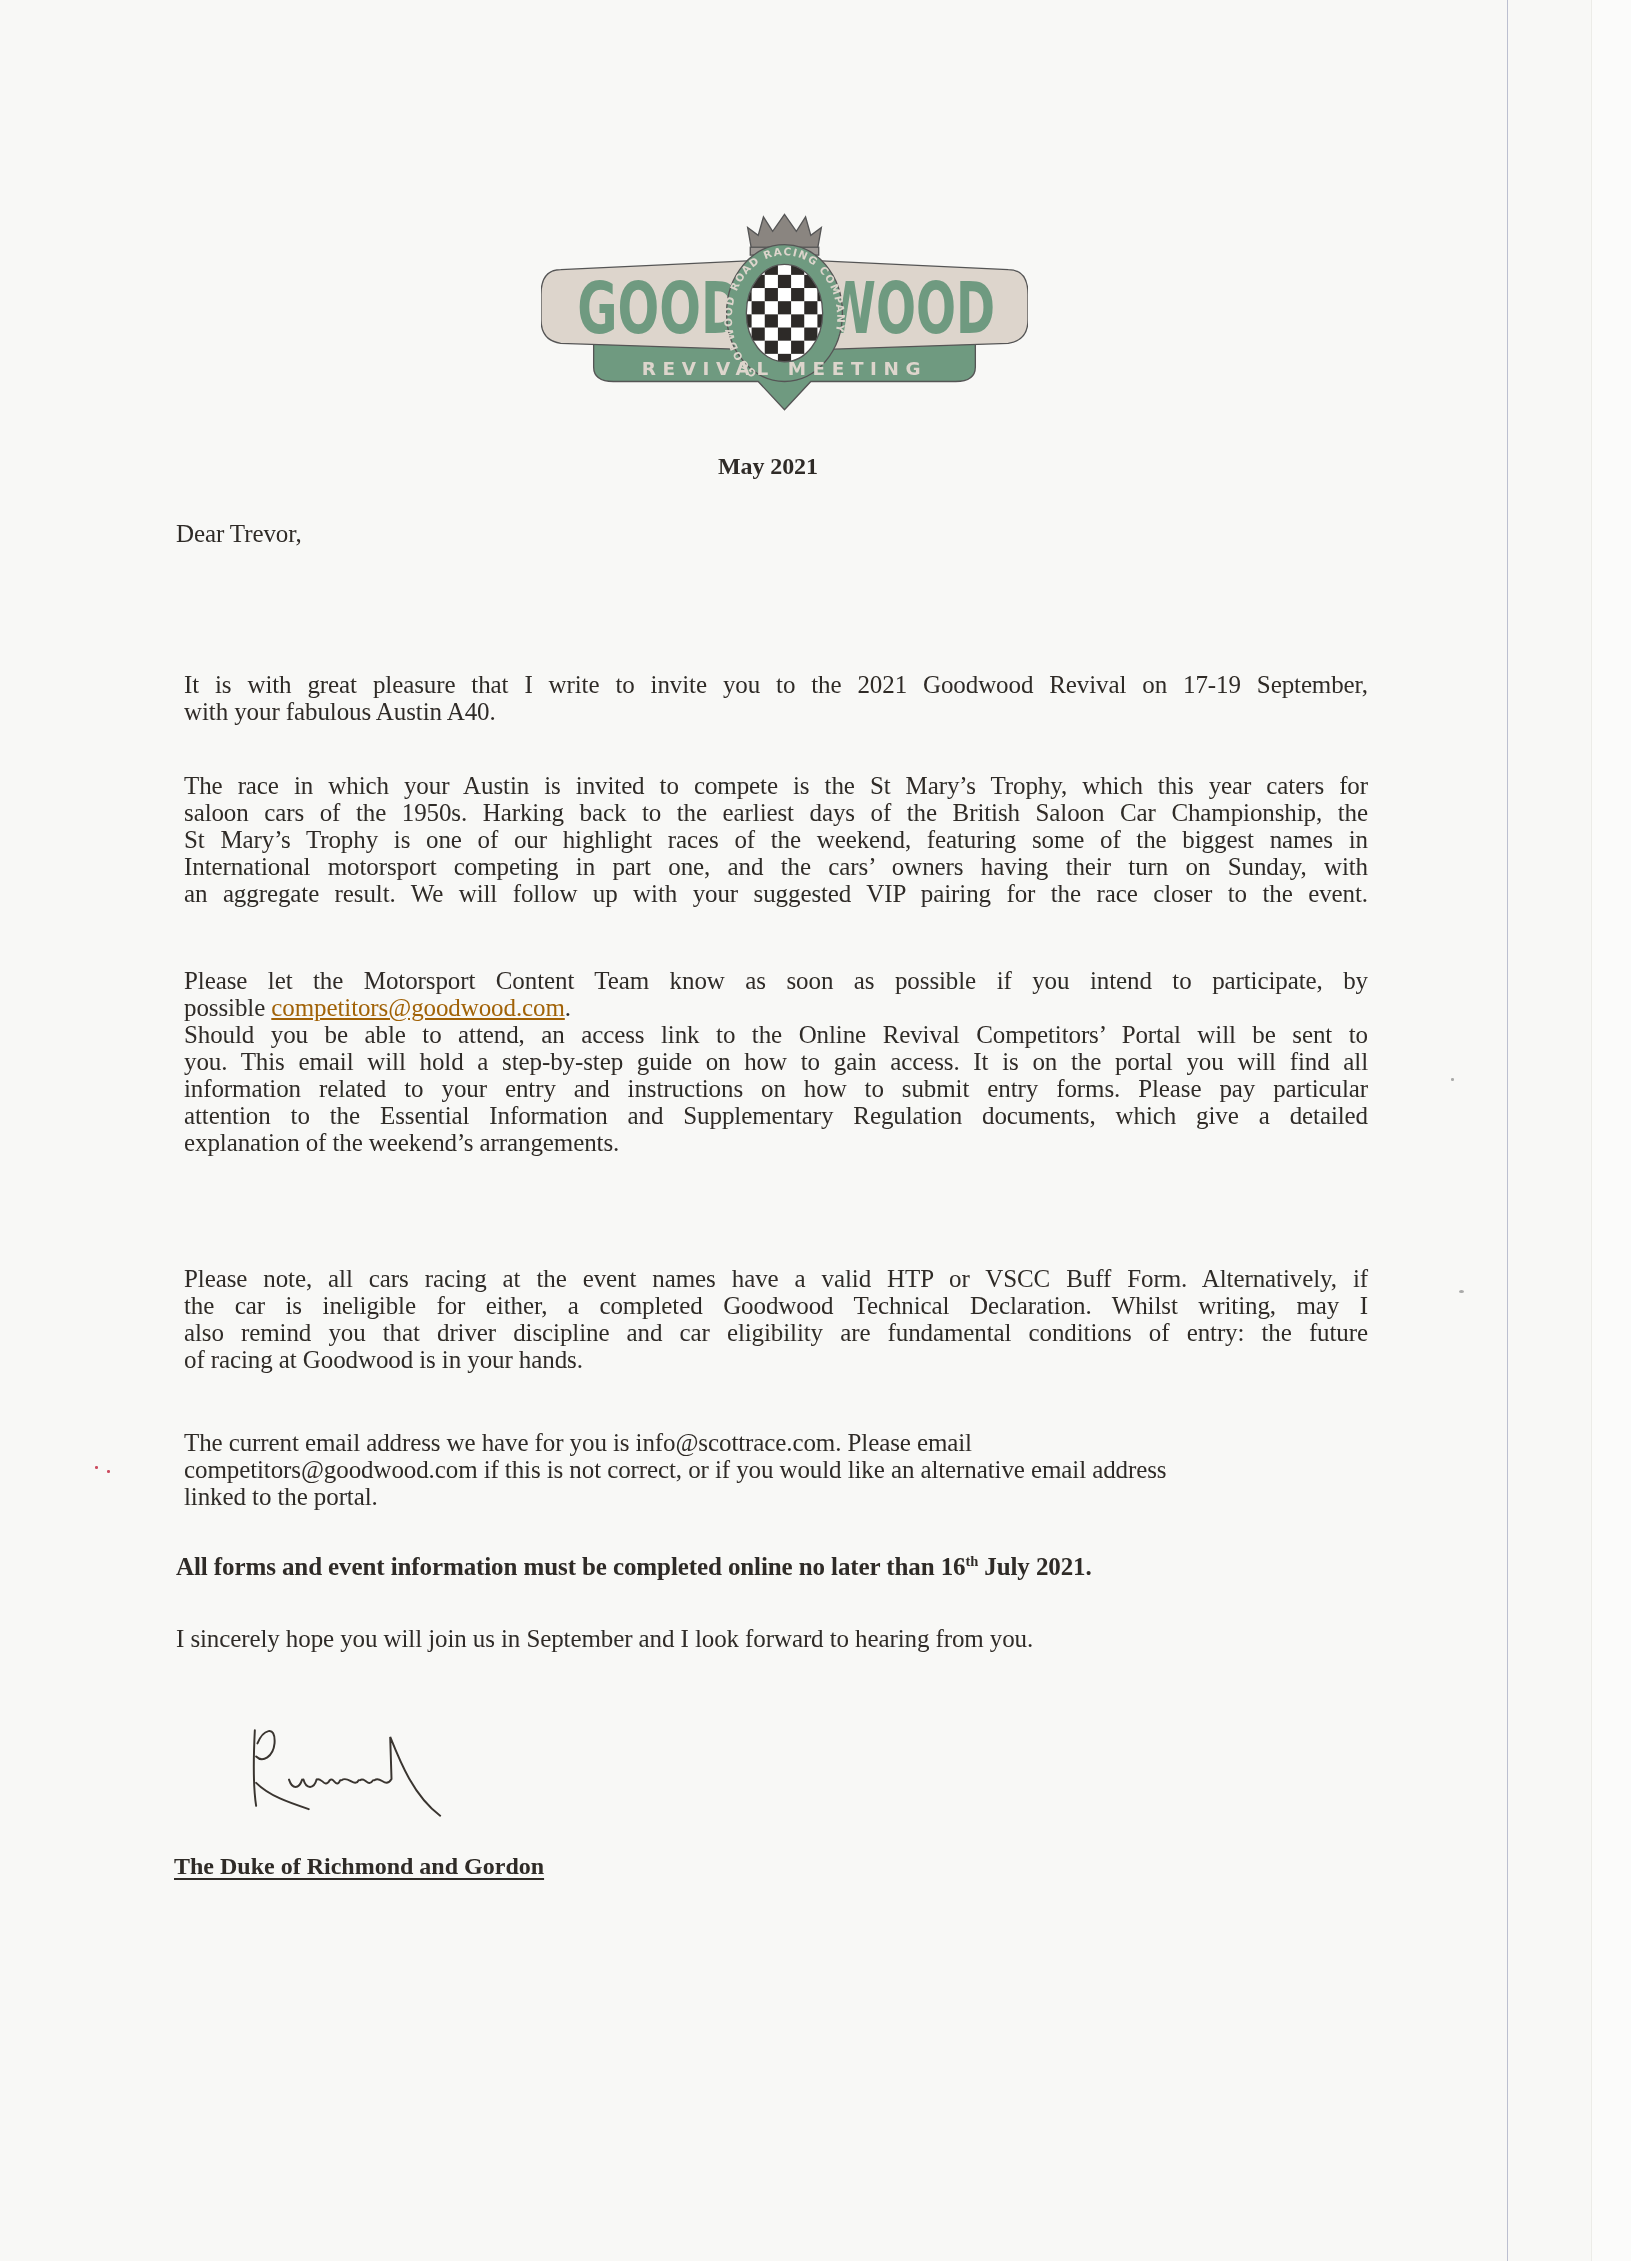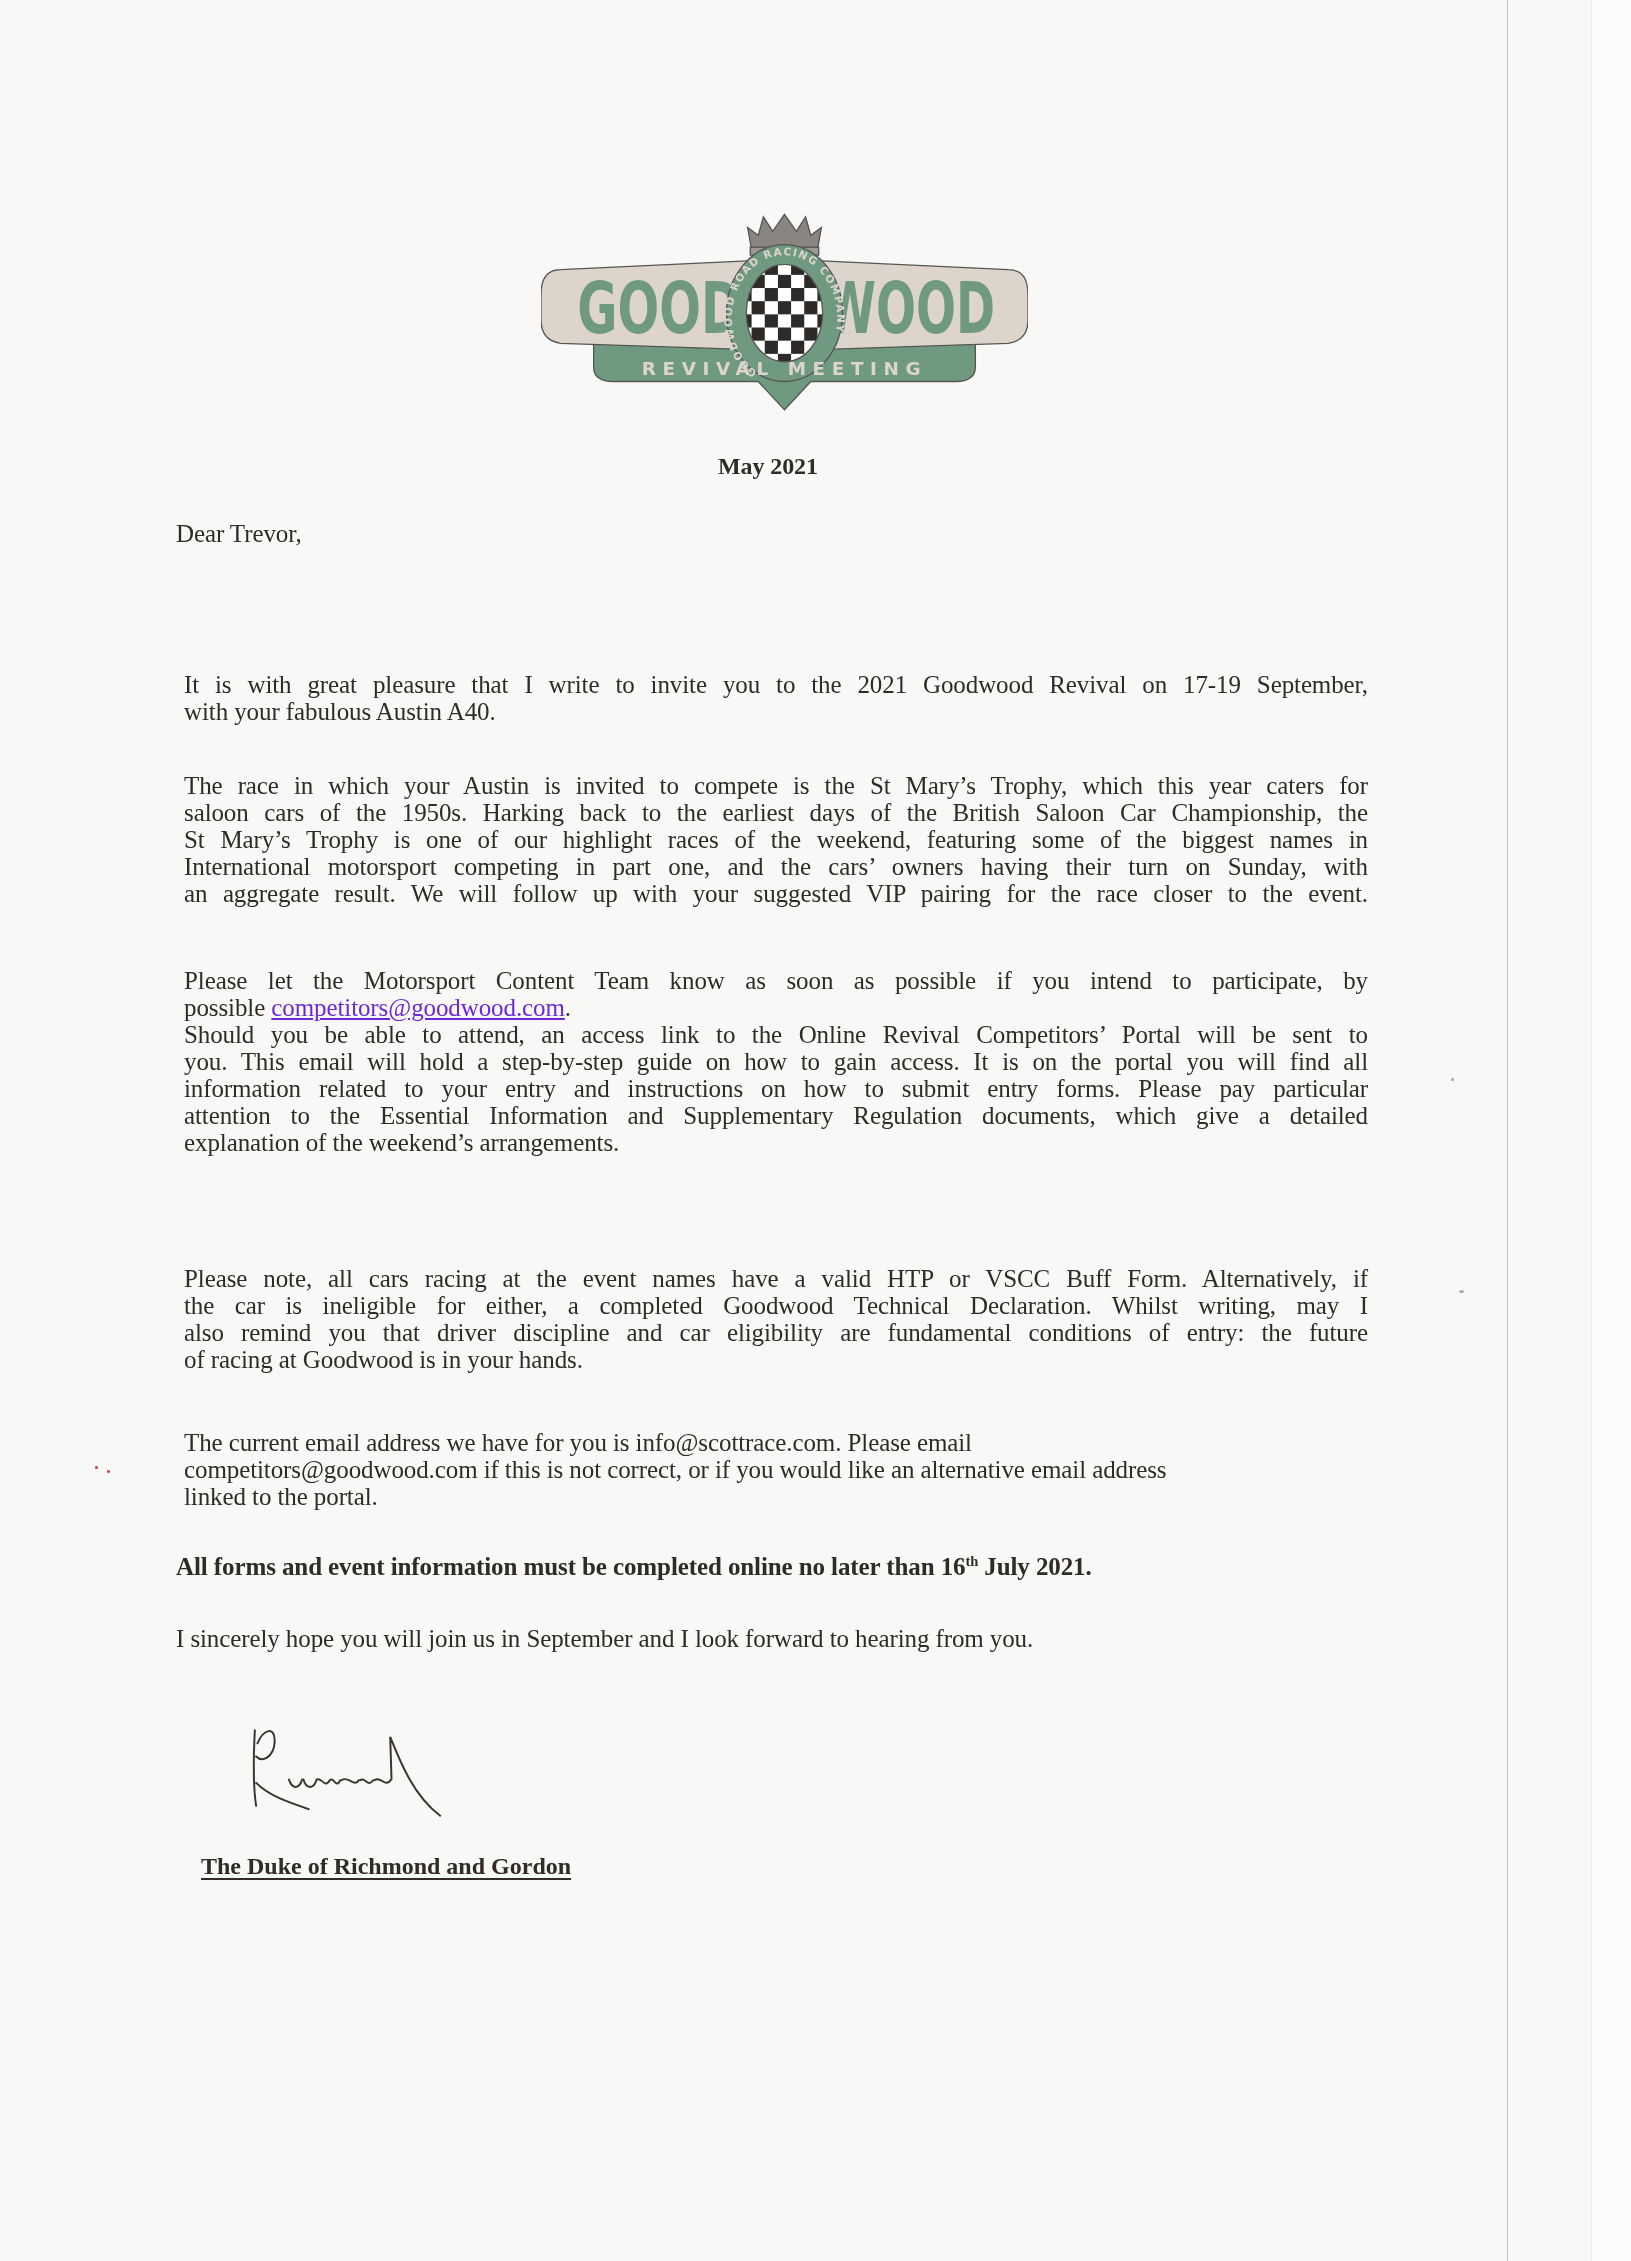--- a/index.html
+++ b/index.html
@@ -23,25 +23,25 @@
   .p2 { top: 764px; }
   .p3 { top: 959px; }
   .p4 { top: 1013px; }
   .p5 { top: 1257px; }
   .p6 { top: 1421px; }
   .p7 { top: 1553px; font-weight: bold; }
   .p8 { top: 1625px; }
   .p { margin: 8px; text-align: justify; }
   .p span { display: block; text-align: justify; text-align-last: justify; }
   .p span.last { text-align-last: left; }
-  a.email-link { color: #6d28d9; text-decoration: underline; }
+  a.email-link { color: #a16207; text-decoration: underline; }
   sup { font-size: 14.5px; line-height: 0; }
 
   .signature { position: absolute; left: 243px; top: 1717px; width: 276px; height: 112px; }
-  .signer { position: absolute; left: 174px; top: 1853px; font-weight: bold; font-size: 24px; text-decoration: underline; text-decoration-thickness: 2px; text-underline-offset: 4px; margin-left: 27px; }
+  .signer { position: absolute; left: 174px; top: 1853px; font-weight: bold; font-size: 24px; text-decoration: underline; text-decoration-thickness: 2px; text-underline-offset: 4px; }
 </style>
 </head>
 <body>
 
 <div class="scanline"></div>
 <div class="paper-edge"></div>
 <div class="speck red" style="left:95px;top:1466px"></div>
 <div class="speck red" style="left:107px;top:1470px"></div>
 <div class="speck" style="left:1459px;top:1290px;width:5.3px;height:3.3px"></div>
 <div class="speck" style="left:1451px;top:1078px"></div>

